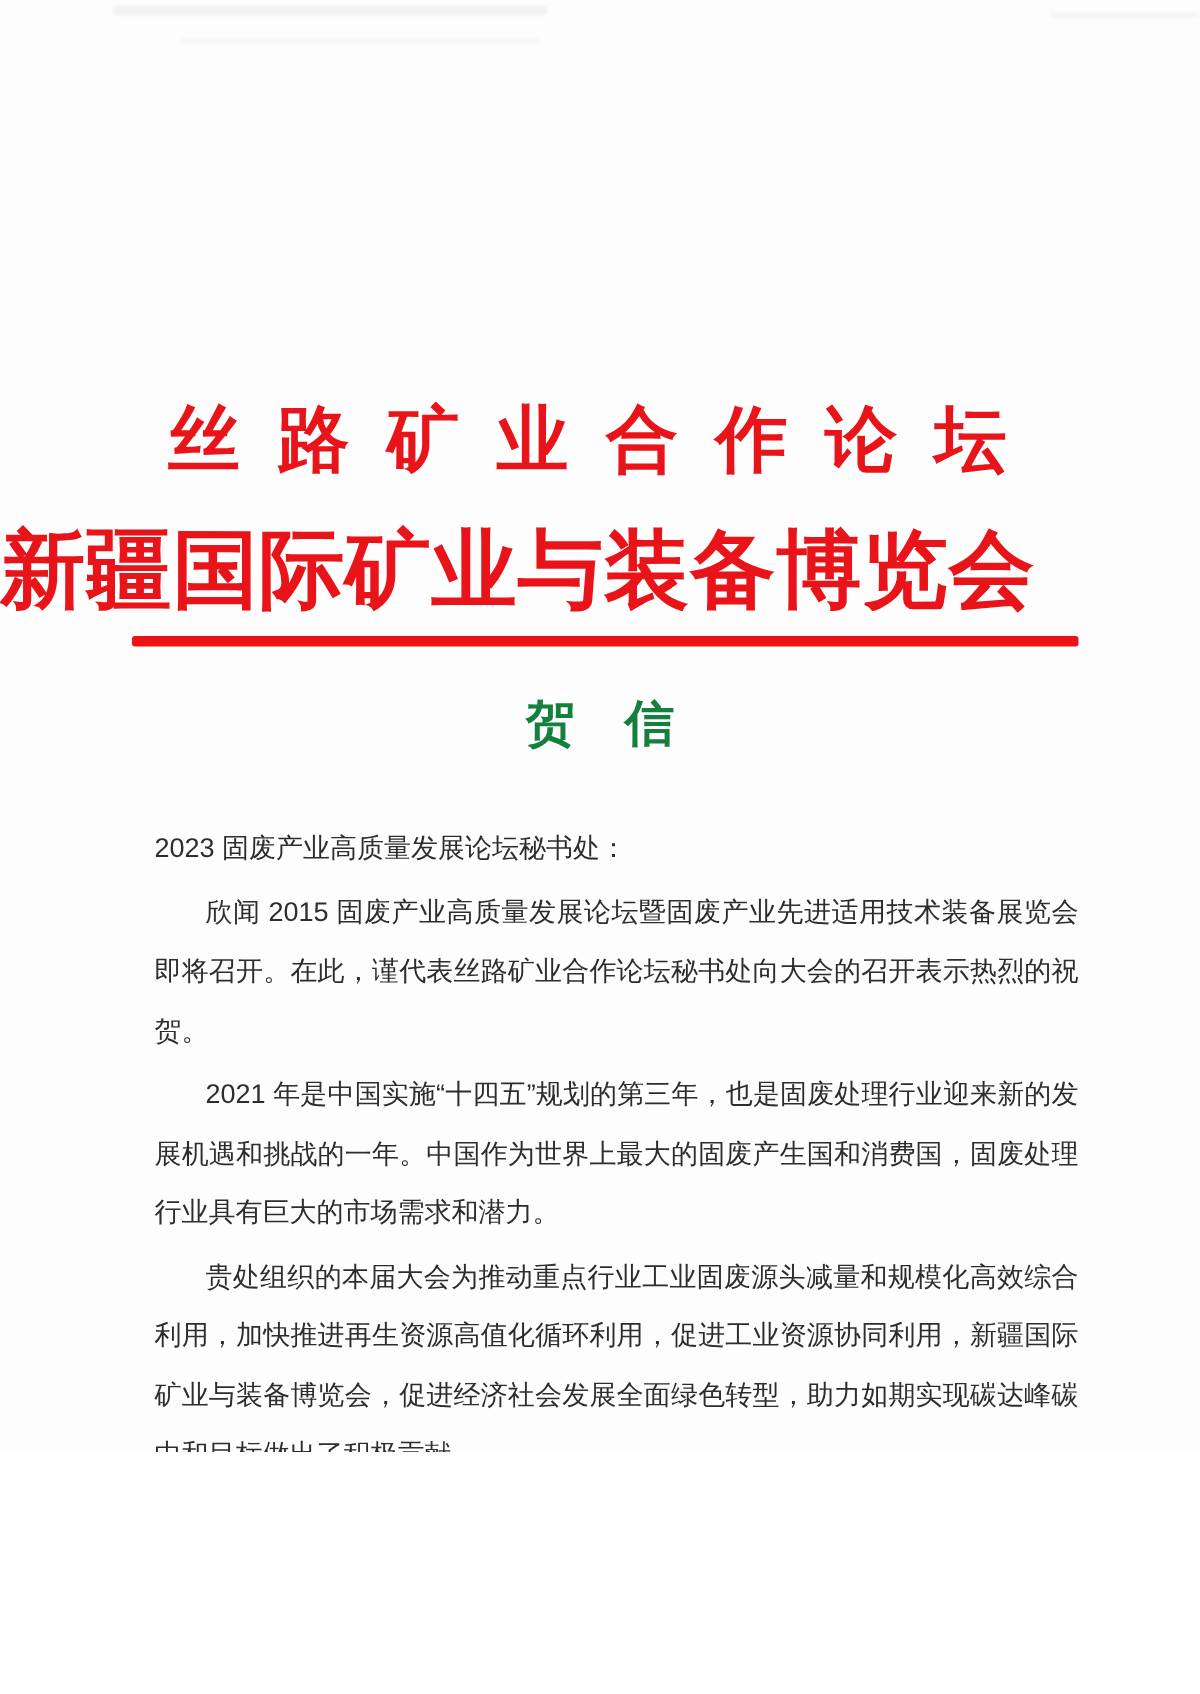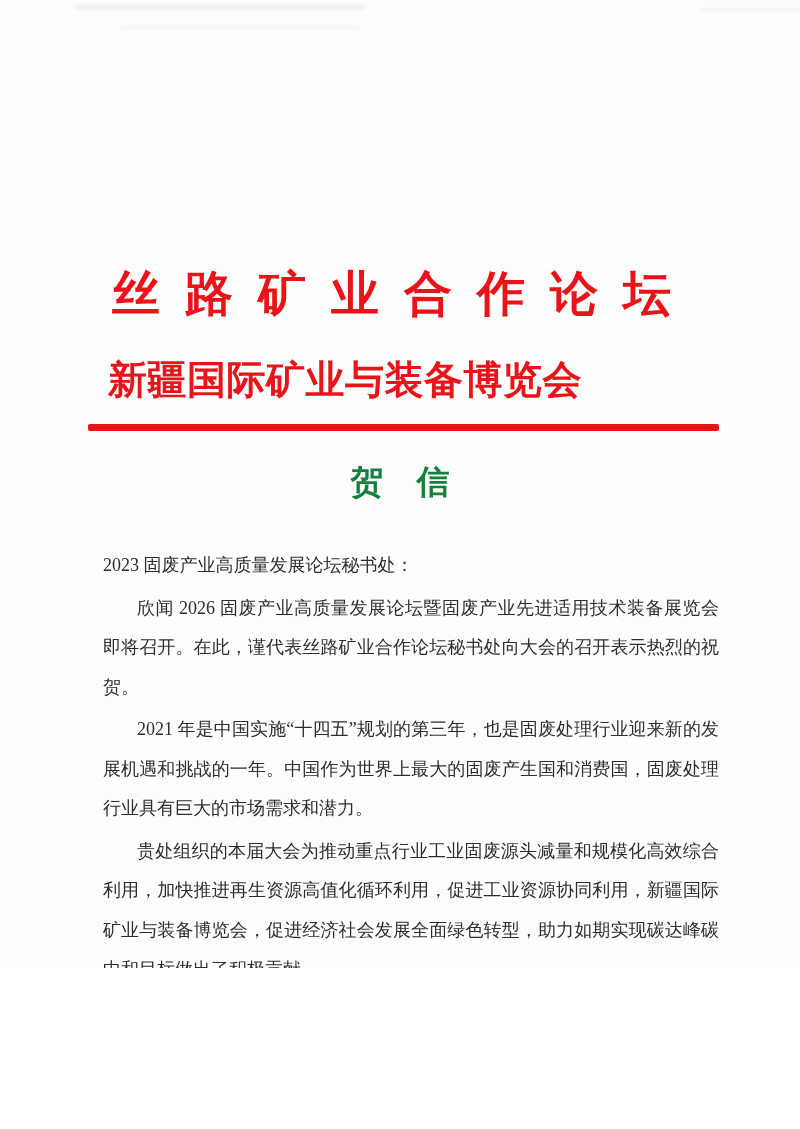--- a/index.html
+++ b/index.html
@@ -4,21 +4,21 @@
 <style>
   * { margin: 0; padding: 0; box-sizing: border-box; }
   html, body { background: #ffffff; }
   .page {
     position: relative;
     width: 800px;
     height: 968px;
     margin: 0 auto;
     background: #fdfdfd;
     overflow: hidden;
-    font-family: Liberation Serif, serif;
+    font-family: Liberation Sans, sans-serif;
   }
   .scan-artifact {
     position: absolute;
     background: #e3e3e3;
     opacity: 0.45;
     border-radius: 3px;
     filter: blur(1px);
   }
   .artifact-1 { top: 4px; left: 75px; width: 290px; height: 6px; }
   .artifact-2 { top: 26px; left: 120px; width: 240px; height: 3px; opacity: 0.3; }
@@ -33,22 +33,21 @@
   .letterhead-line1 {
     margin-left: 112px;
     font-size: 48px;
     line-height: 48px;
     font-weight: bold;
     letter-spacing: 25px;
     white-space: nowrap;
   }
   .letterhead-line2 {
     margin-top: 38px;
-    margin-left: 108px;
-    font-size: 39px;
+    font-size: 57px;
     line-height: 48px;
     font-weight: bold;
     letter-spacing: 0.5px;
     white-space: nowrap;
   }
   .letterhead-rule {
     margin-top: 20px;
     margin-left: 88px;
     width: 631px;
     height: 7px;
@@ -106,20 +105,20 @@
   <div class="letterhead">
     <div class="letterhead-line1" style="color: rgb(233, 20, 26);">丝路矿业合作论坛</div>
     <div class="letterhead-line2" style="color: rgb(233, 20, 26);">新疆国际矿业与装备博览会</div>
     <div class="letterhead-rule" style="background: rgb(237, 18, 21);"></div>
   </div>
 
   <div class="letter-title">贺　信</div>
 
   <div class="letter-body">
     <p class="salutation">2023 固废产业高质量发展论坛秘书处：</p>
-    <p class="para">欣闻 2026 固废产业高质量发展论坛暨固废产业先进适用技术装备展览会即将召开。在此，谨代表丝路矿业合作论坛秘书处向大会的召开表示热烈的祝贺。</p>
+    <p class="para">欣闻 2015 固废产业高质量发展论坛暨固废产业先进适用技术装备展览会即将召开。在此，谨代表丝路矿业合作论坛秘书处向大会的召开表示热烈的祝贺。</p>
     <p class="para">2021 年是中国实施“十四五”规划的第三年，也是固废处理行业迎来新的发展机遇和挑战的一年。中国作为世界上最大的固废产生国和消费国，固废处理行业具有巨大的市场需求和潜力。</p>
     <p class="para">贵处组织的本届大会为推动重点行业工业固废源头减量和规模化高效综合利用，加快推进再生资源高值化循环利用，促进工业资源协同利用，新疆国际矿业与装备博览会，促进经济社会发展全面绿色转型，助力如期实现碳达峰碳中和目标做出了积极贡献。</p>
   </div>
 
   <div class="page-footer">- 1 -</div>
 
 </div>
 
 </body></html>

